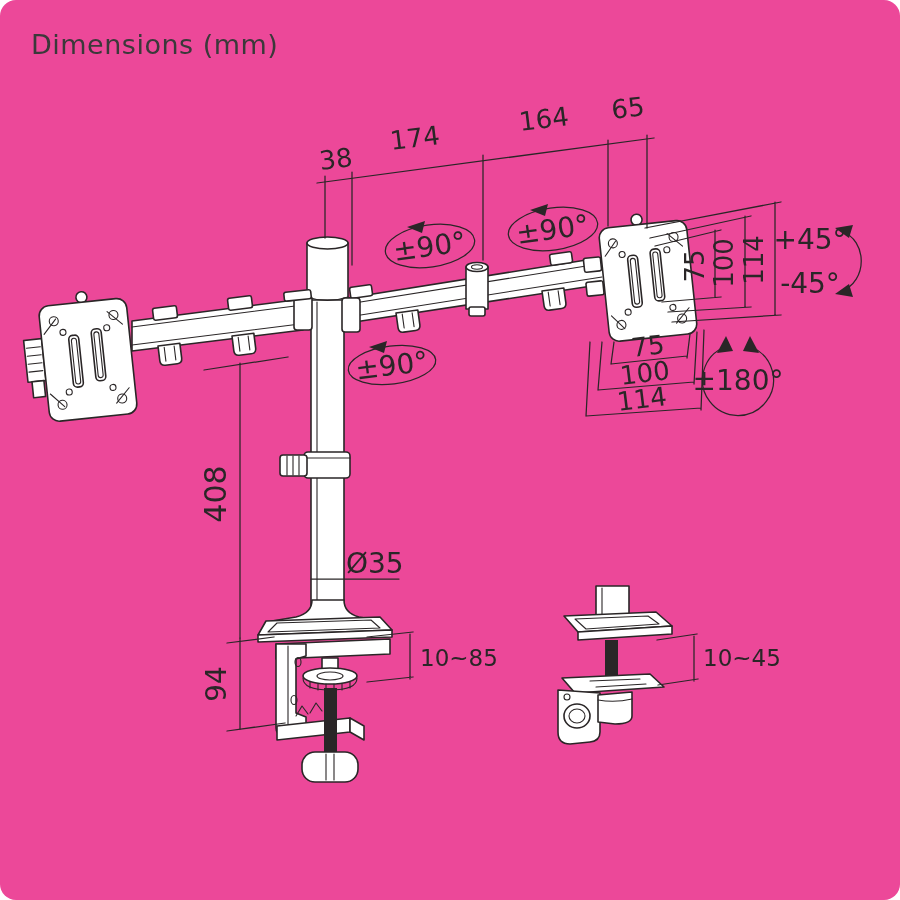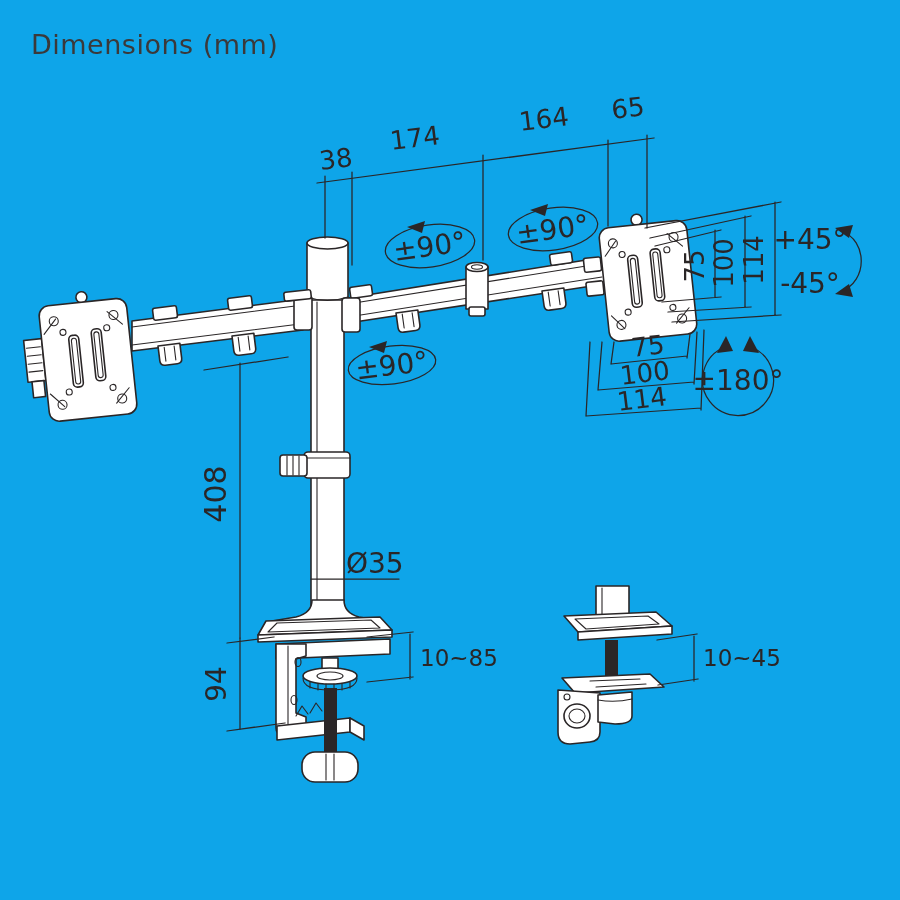--- a/index.html
+++ b/index.html
@@ -1,17 +1,17 @@
 <!DOCTYPE html>
 <html><head>
 <meta charset="utf-8">
 <style>
   html,body{margin:0;padding:0;background:#ffffff;}
-  .canvas{position:relative;width:900px;height:900px;background:#0ea5e9;overflow:hidden;
-          font-family:"DejaVu Sans","Liberation Sans",sans-serif;}
+  .canvas{position:relative;width:900px;height:900px;background:#ec4899;overflow:hidden;
+          font-family:"DejaVu Sans","Liberation Sans",sans-serif;border-radius:16px;}
   svg{position:absolute;left:0;top:0;}
   .ln{fill:none;stroke:#2a2627;stroke-width:1.6;stroke-linecap:round;stroke-linejoin:round;}
   .thin{fill:none;stroke:#2a2627;stroke-width:1.1;stroke-linecap:round;stroke-linejoin:round;}
   .wf{fill:#ffffff;stroke:#2a2627;stroke-width:1.6;stroke-linecap:round;stroke-linejoin:round;}
   .dk{fill:#2a2627;stroke:none;}
   .dim{fill:none;stroke:#2a2627;stroke-width:1.25;stroke-linecap:round;}
   .arr{fill:#2a2627;stroke:none;}
   text{fill:#2a2627;font-family:"DejaVu Sans","Liberation Sans",sans-serif;}
   .t26{font-size:26px;}
   .t28{font-size:28px;}

